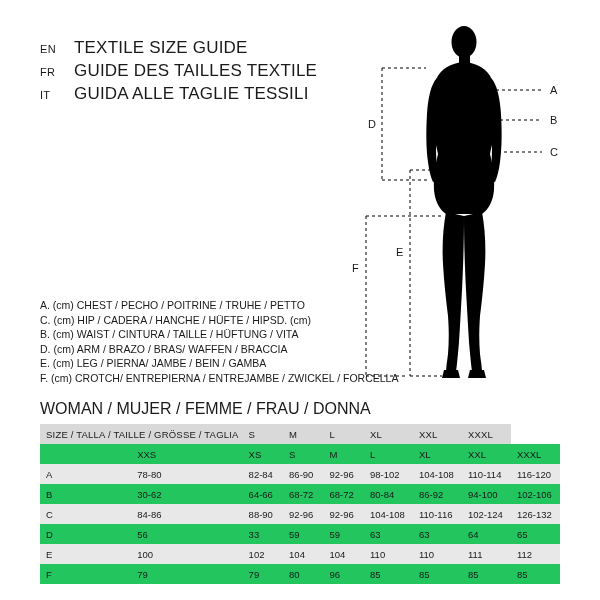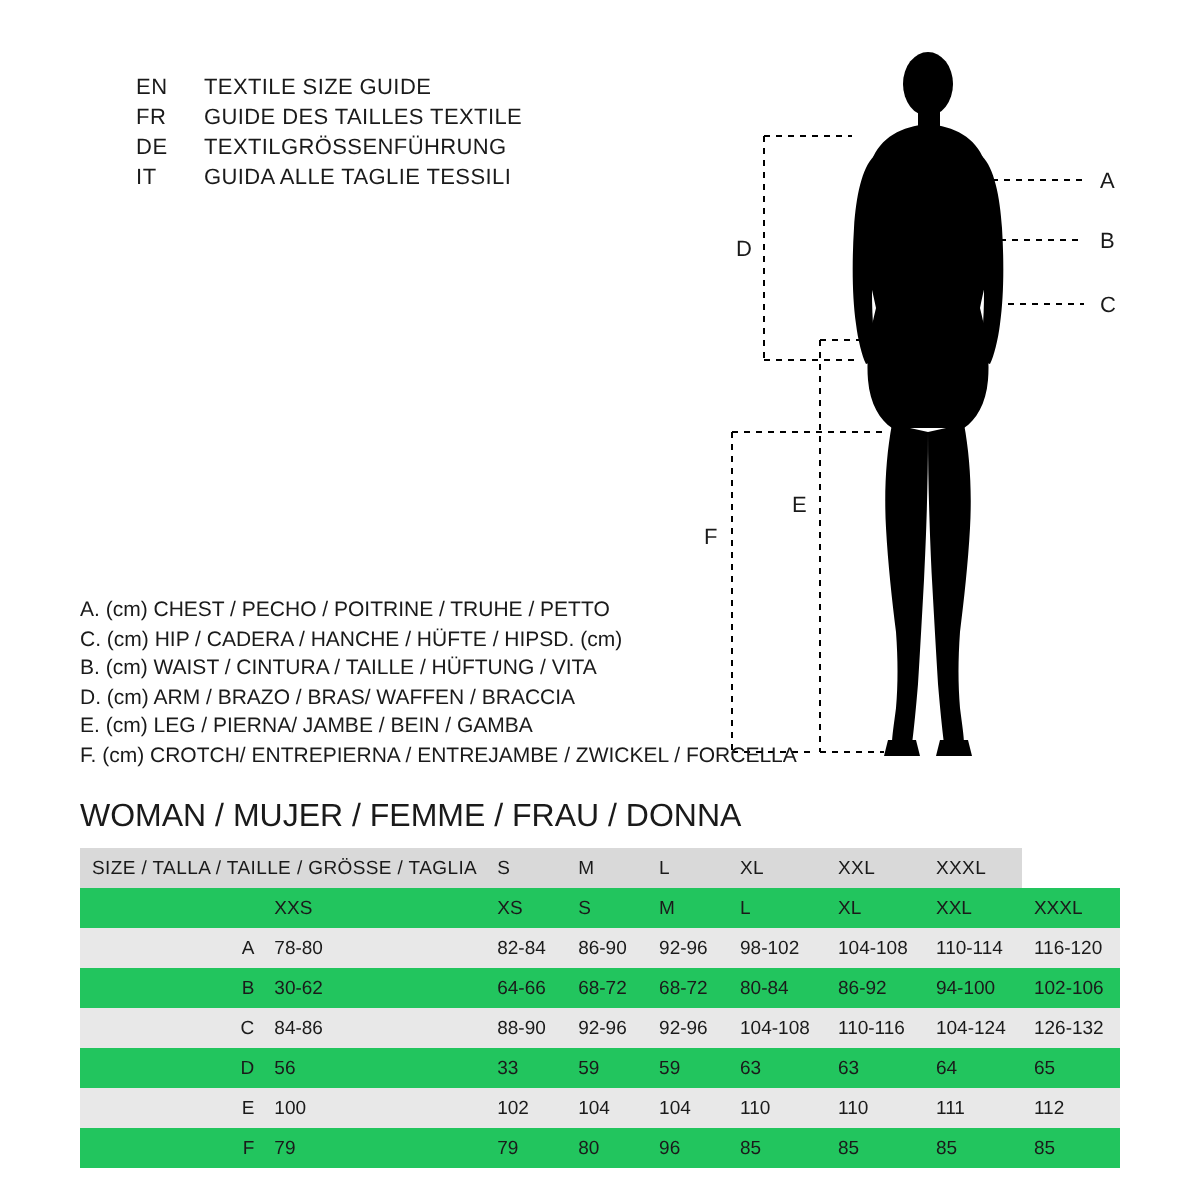--- a/index.html
+++ b/index.html
@@ -25,31 +25,30 @@
   .lang-block {
     position: absolute;
     left: 40px;
     top: 38px;
     width: 320px;
   }
   .lang-row {
     display: flex;
     align-items: baseline;
     margin-bottom: 3px;
-    margin-left: 28px;
   }
   .lang-code {
     width: 34px;
     flex: 0 0 34px;
     font-size: 11px;
     letter-spacing: 0.3px;
     color: #1a1a1a;
   }
   .lang-text {
-    font-size: 11px;
+    font-size: 17px;
     letter-spacing: 0.2px;
     color: #1a1a1a;
   }
 
   
   .legend {
     position: absolute;
     left: 40px;
     top: 298px;
     width: 400px;
@@ -95,21 +94,20 @@
     letter-spacing: 0.2px;
   }
   .row-alt {
     background: #e8e8e8;
   }
   .row-plain {
     background: #22c55e;
   }
   .col-label {
     width: 44px;
-    text-align: right;
   }
   .col-val {
     width: 56px;
   }
 
   
   .figure-area {
     position: absolute;
     left: 352px;
     top: 20px;
@@ -126,24 +124,20 @@
 <div class="page">
 
   <div class="lang-block">
     <div class="lang-row">
       <span class="lang-code">EN</span>
       <span class="lang-text">TEXTILE SIZE GUIDE</span>
     </div>
     <div class="lang-row">
       <span class="lang-code">FR</span>
       <span class="lang-text">GUIDE DES TAILLES TEXTILE</span>
-    </div>
-    <div class="lang-row">
-      <span class="lang-code">DE</span>
-      <span class="lang-text">TEXTILGRÖSSENFÜHRUNG</span>
     </div>
     <div class="lang-row">
       <span class="lang-code">IT</span>
       <span class="lang-text">GUIDA ALLE TAGLIE TESSILI</span>
     </div>
   </div>
 
   <div class="figure-area">
     <svg width="240" height="380" viewBox="0 0 240 380" xmlns="http://www.w3.org/2000/svg">
 
@@ -297,21 +291,21 @@
           <td>102-106</td>
         </tr>
         <tr class="row-alt">
           <td class="col-label">C</td>
           <td>84-86</td>
           <td>88-90</td>
           <td>92-96</td>
           <td>92-96</td>
           <td>104-108</td>
           <td>110-116</td>
-          <td>104-124</td>
+          <td>102-124</td>
           <td>126-132</td>
         </tr>
         <tr class="row-plain">
           <td class="col-label">D</td>
           <td>56</td>
           <td>33</td>
           <td>59</td>
           <td>59</td>
           <td>63</td>
           <td>63</td>

